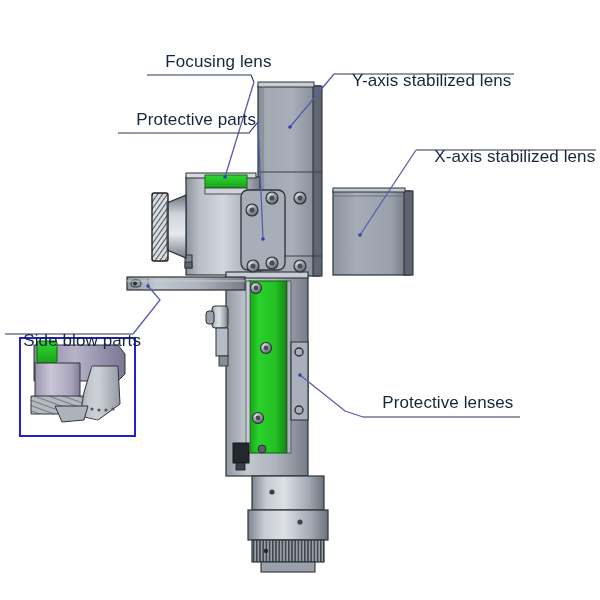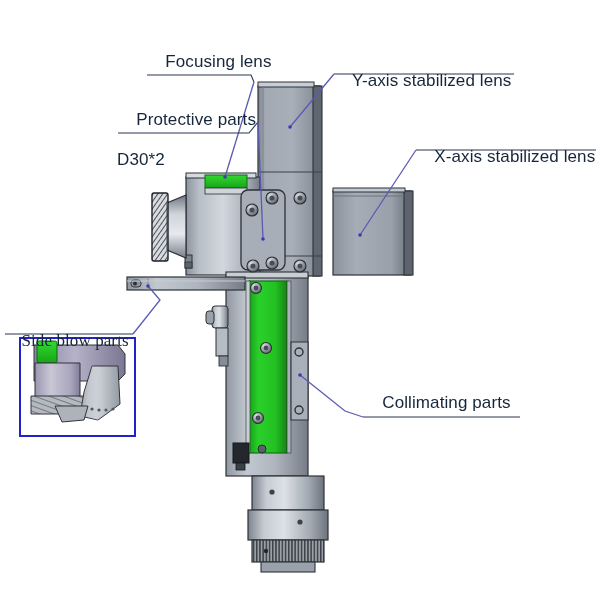--- a/index.html
+++ b/index.html
@@ -280,32 +280,31 @@
       <circle cx="148" cy="286" r="1.8" fill="#3c3cb0" stroke="none"></circle>
     </g>
   </svg>
 
   <div class="lbl" style="left:146px;top:32px;">
     <span>Focusing lens</span>
   </div>
 
   <div class="lbl" style="left:117px;top:90px;">
     <span>Protective parts</span>
-    <span class="l2">D30*2</span>
   </div>
 
   <div class="lbl" style="left:415px;top:127px;">
     <span>X-axis stabilized lens</span>
   </div>
 
   <div class="lbl" style="left:333px;top:51px;">
     <span>Y-axis stabilized lens</span>
   </div>
 
   <div class="lbl" style="left:363px;top:373px;">
-    <span>Collimating parts</span>
-  </div>
-
-  <div class="lbl" style="left:4px;top:311px;font-family:Liberation Serif, serif;">
+    <span>Protective lenses</span>
+  </div>
+
+  <div class="lbl" style="left:4px;top:311px;">
     <span>Side blow parts</span>
   </div>
 
 </div>
 
 </body></html>

